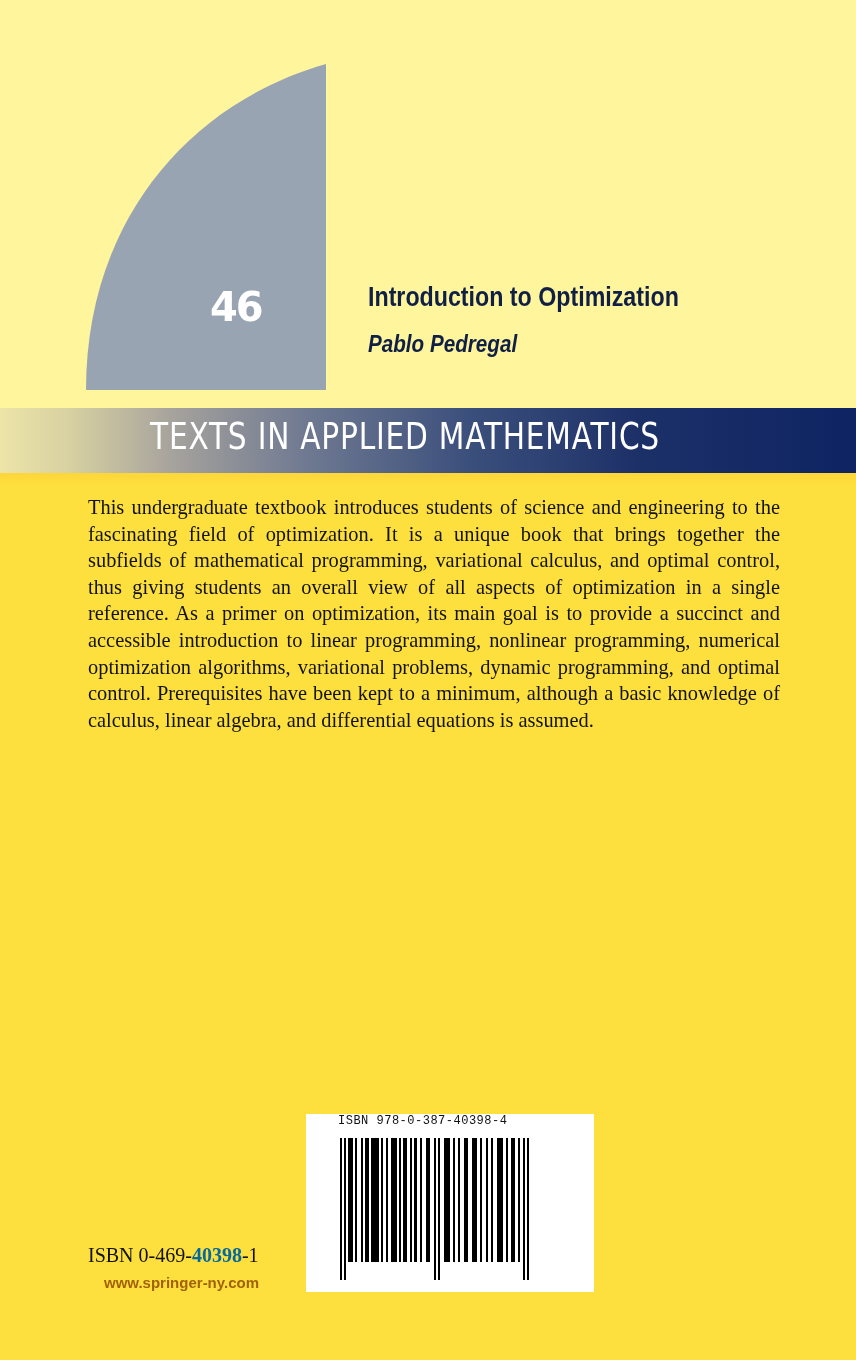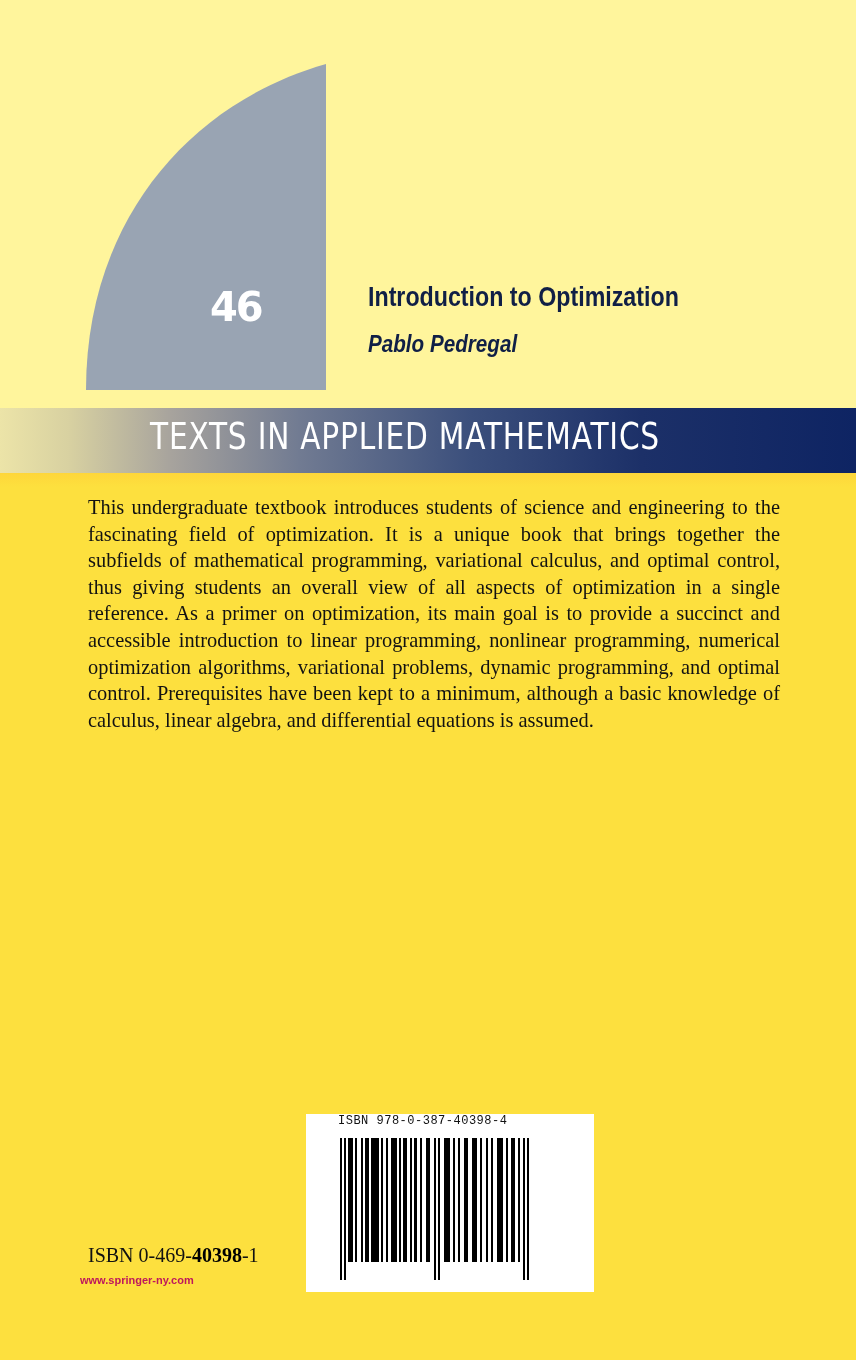--- a/index.html
+++ b/index.html
@@ -13,22 +13,22 @@
   .band-text { position: absolute; left: 150px; top: 414px; font-family: "DejaVu Sans", sans-serif; font-size: 38px; color: #ffffff; letter-spacing: 1px; transform: scaleX(0.78); transform-origin: left; white-space: nowrap; }
   .band-bottom { position: absolute; left: 0; top: 473px; width: 856px; height: 14px; background: linear-gradient(#fed63a, #fde03e); }
   .body-text { position: absolute; left: 88px; top: 494px; width: 692px; font-size: 20.4px; line-height: 26.6px; color: #121212; text-align: justify; hyphens: manual; }
   .body-text p { margin: 0 0 12px 0; }
   .barcode-box { position: absolute; left: 306px; top: 1114px; width: 288px; height: 178px; background: #ffffff; }
   .isbn13-top { position: absolute; left: 8px; top: 0px; font-family: "Liberation Mono", monospace; font-size: 12px; color: #111; letter-spacing: 0.5px; white-space: nowrap; margin-left: 24px; }
   .bars { position: absolute; left: 34px; top: 24px; width: 200px; height: 142px; }
   .isbn13-bottom { position: absolute; left: 12px; top: 144px; font-family: "Liberation Sans", sans-serif; font-size: 28px; color: #111; white-space: nowrap; letter-spacing: 0.5px; }
   .isbn13-bottom .lead { margin-right: 10px; }
   .isbn10 { position: absolute; left: 88px; top: 1244px; font-size: 20px; color: #111; white-space: nowrap; }
-  .isbn10 b { color: #000000; }
-  .url { position: absolute; left: 80px; top: 1274px; font-family: "Liberation Sans", sans-serif; font-weight: bold; font-size: 11px; color: #be185d; white-space: nowrap; }
+  .isbn10 b { color: #0369a1; }
+  .url { position: absolute; left: 104px; top: 1274px; font-family: "Liberation Sans", sans-serif; font-weight: bold; font-size: 15px; color: #a16207; white-space: nowrap; }
 </style>
 </head>
 <body>
 
 <div class="top"></div>
 
 <svg class="quarter" viewBox="0 0 240 326" xmlns="http://www.w3.org/2000/svg">
   <path d="M240 0 L240 326 L0 326 C0 160 100 40 240 0 Z" fill="#99a4b3"></path>
 </svg>
 

